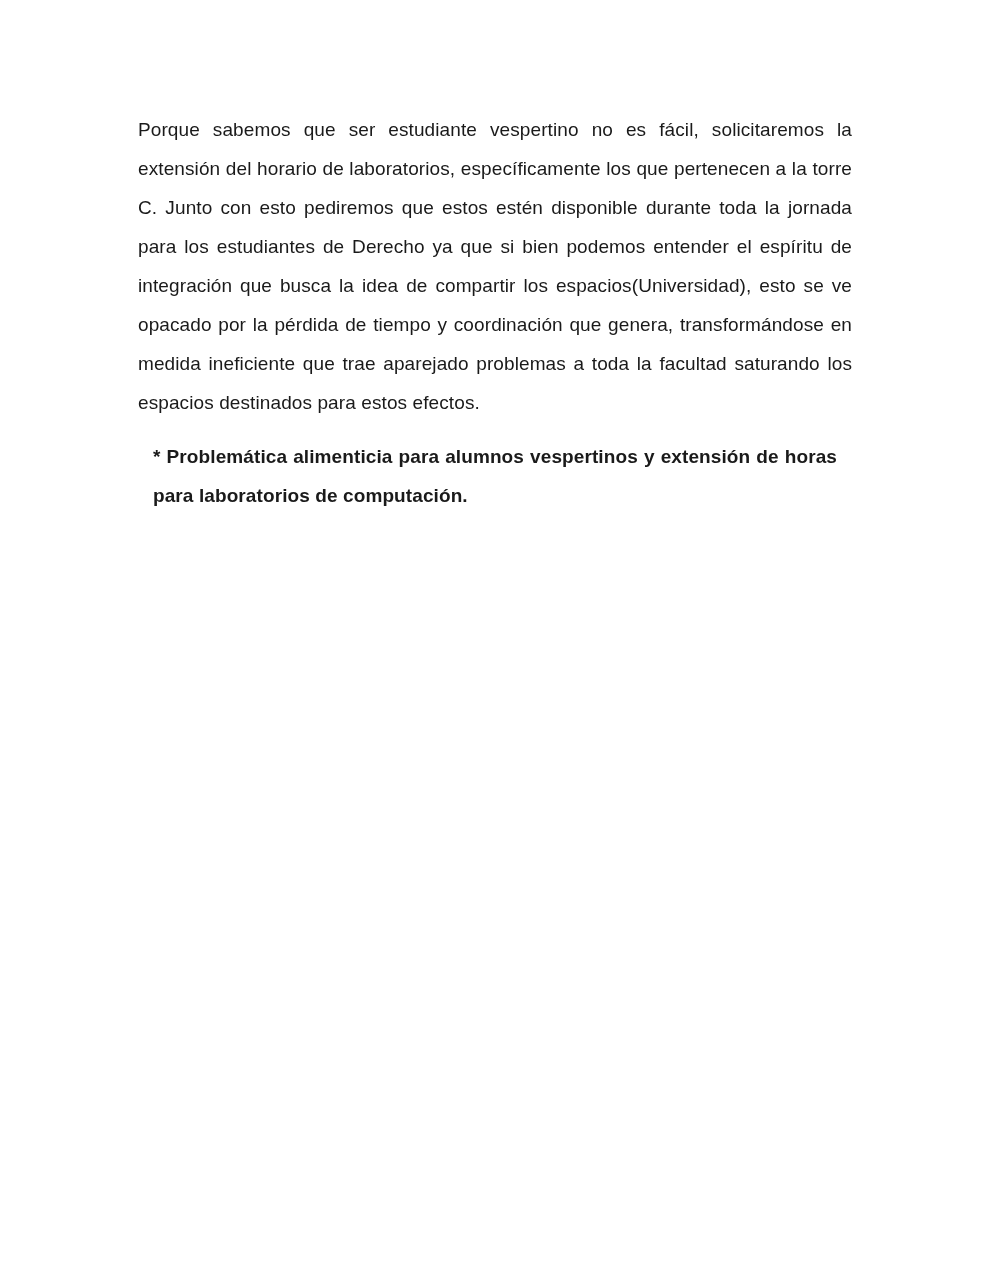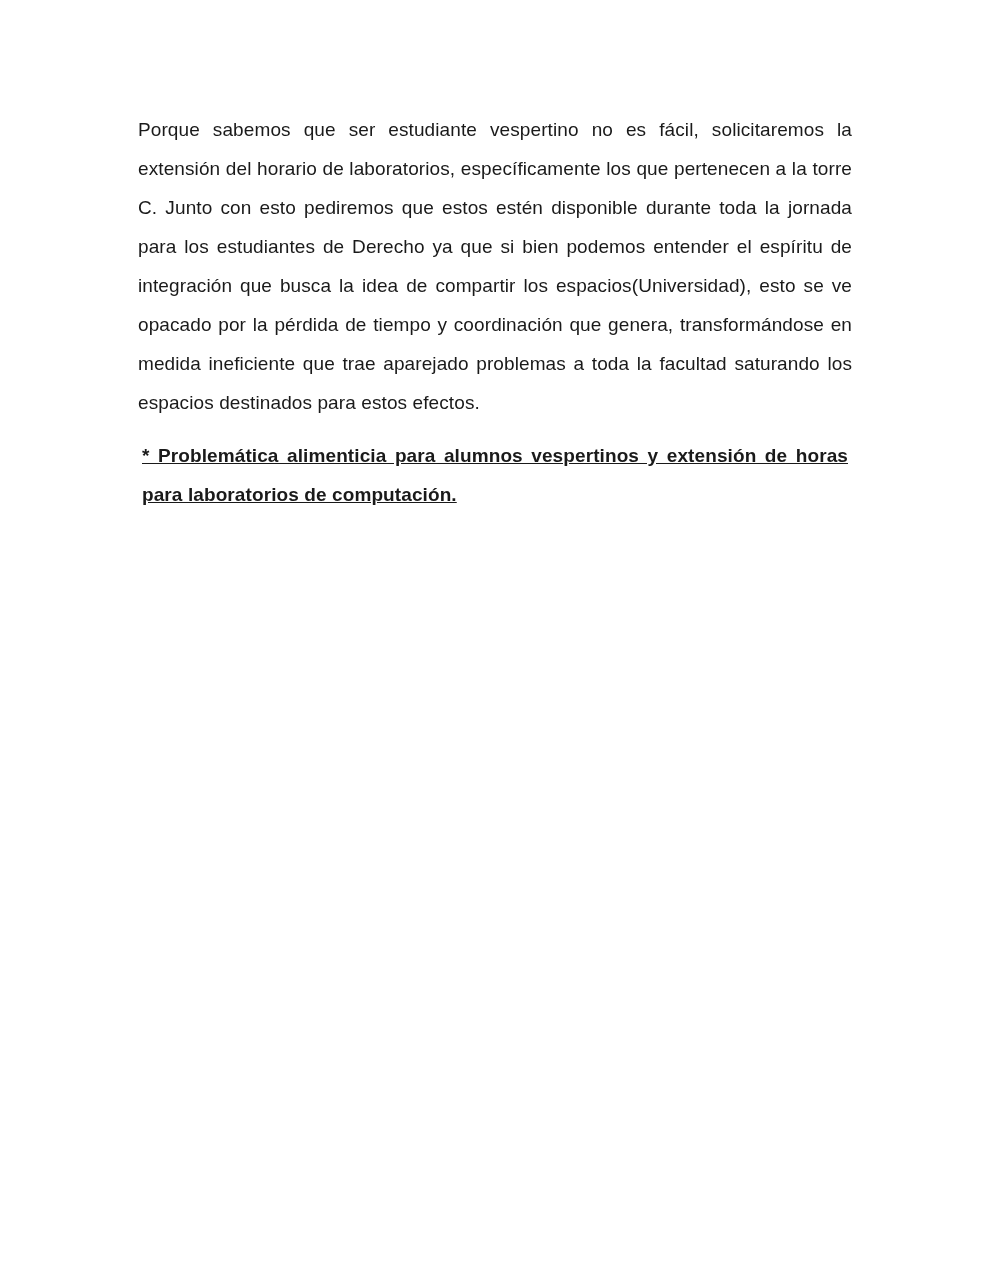--- a/index.html
+++ b/index.html
@@ -25,27 +25,26 @@
     }
     .body-paragraph {
       margin: 0 0 14px 0;
       font-size: 19px;
       line-height: 39px;
       text-align: justify;
       font-weight: 400;
       letter-spacing: 0.1px;
     }
     .bold-heading {
-      margin: 4px;
+      margin: 15px;
       font-size: 19px;
       line-height: 39px;
       text-align: justify;
       font-weight: 700;
       letter-spacing: 0.1px;
-      text-decoration: underline;
     }
   </style>
 </head>
 <body>
 
 <div class="page">
   <div class="content">
     <p class="body-paragraph">Porque sabemos que ser estudiante vespertino no es fácil, solicitaremos la extensión del horario de laboratorios, específicamente los que pertenecen a la torre C. Junto con esto pediremos que estos estén disponible durante toda la jornada para los estudiantes de Derecho ya que si bien podemos entender el espíritu de integración que busca la idea de compartir los espacios(Universidad), esto se ve opacado por la pérdida de tiempo y coordinación que genera, transformándose en medida ineficiente que trae aparejado problemas a toda la facultad saturando los espacios destinados para estos efectos.</p>
     <p class="bold-heading">* Problemática alimenticia para alumnos vespertinos y extensión de horas para laboratorios de computación.</p>
   </div>

